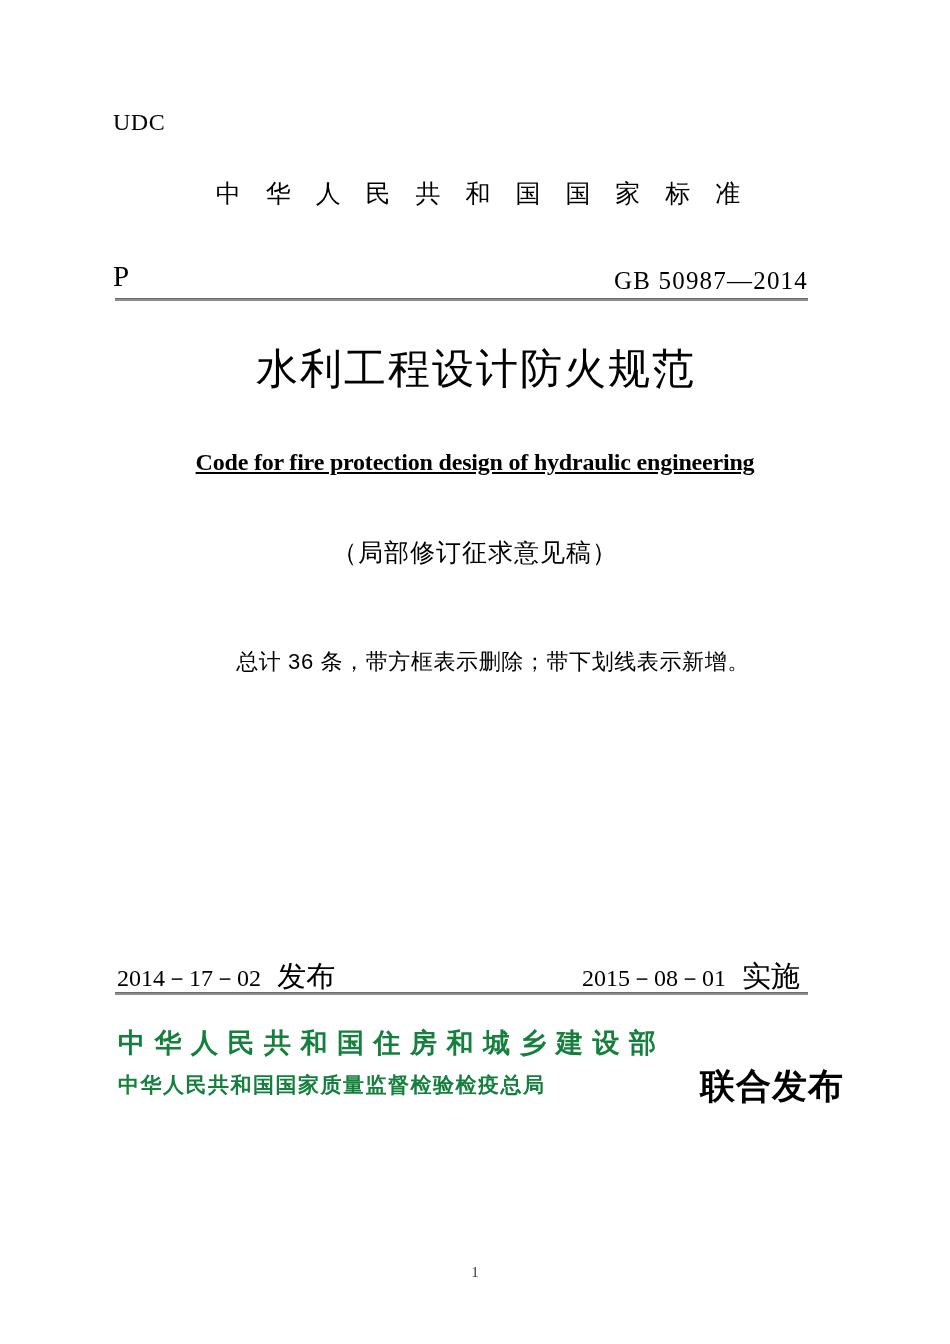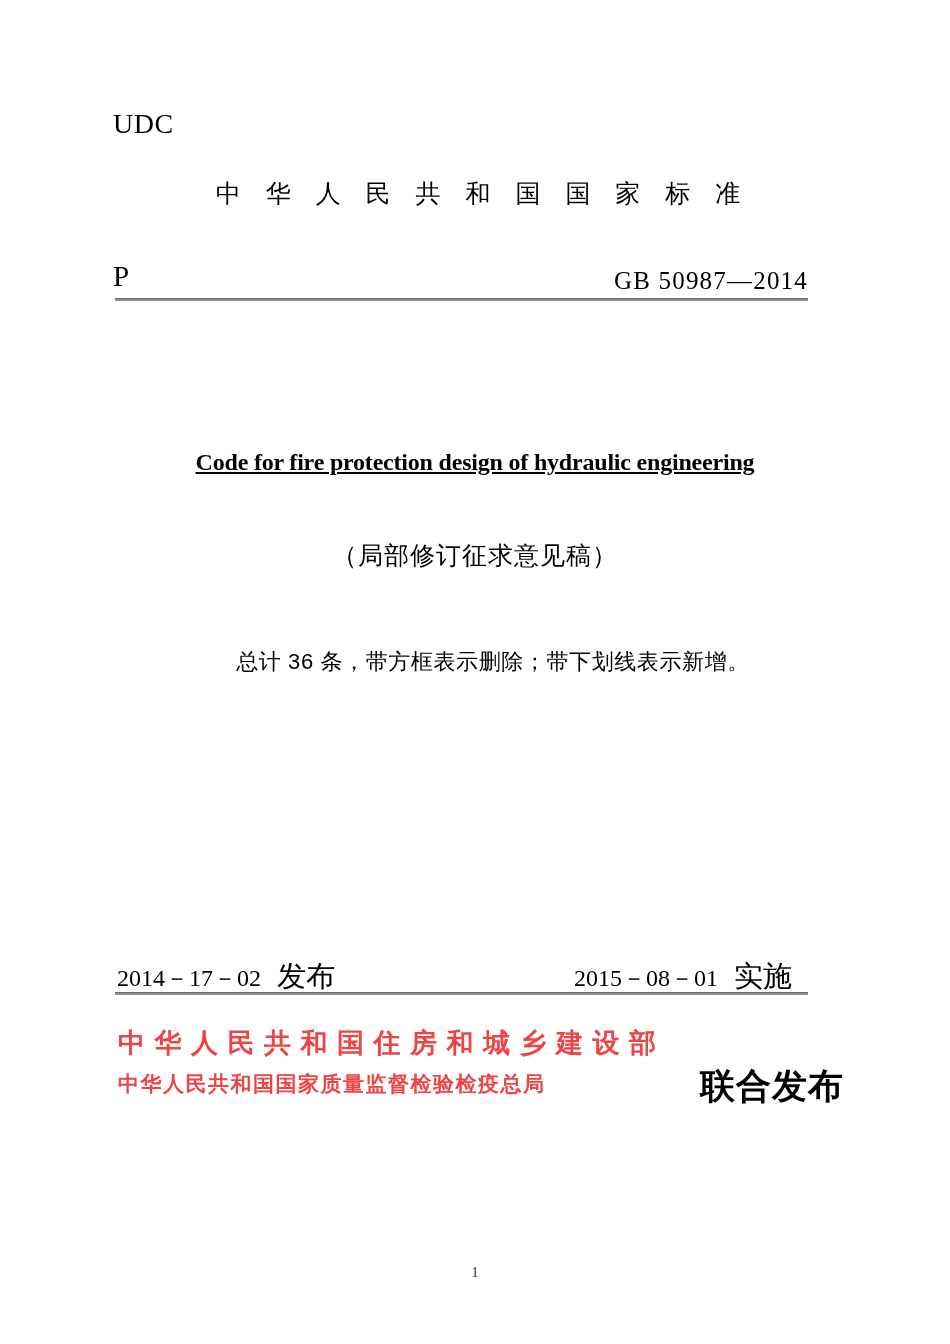--- a/index.html
+++ b/index.html
@@ -20,21 +20,21 @@
     overflow: hidden;
     margin: 0 auto;
   }
 
   
   .udc {
     position: absolute;
     left: 113px;
     top: 110px;
     font-family: "Liberation Serif", serif;
-    font-size: 28px;
+    font-size: 24px;
     letter-spacing: 0.5px;
     line-height: 1;
   }
 
   .national-standard {
     position: absolute;
     left: 0;
     right: 0;
     top: 180px;
     text-align: center;
@@ -115,21 +115,21 @@
     line-height: 1.2;
     text-decoration: underline;
   }
 
   .sub-title {
     position: absolute;
     left: 0;
     right: 0;
     top: 540px;
     text-align: center;
-    font-family: Liberation Sans, sans-serif;
+    font-family: Liberation Mono, monospace;
     font-size: 25px;
     letter-spacing: 1px;
     line-height: 1.2;
   }
 
   .note-line {
     position: absolute;
     left: 0;
     right: 0;
     top: 648px;
@@ -153,42 +153,42 @@
     line-height: 1.3;
   }
   .date-left {
     position: absolute;
     left: 2px;
     top: 0;
     white-space: pre;
   }
   .date-right {
     position: absolute;
-    right: 16px;
+    right: 8px;
     top: 0;
     white-space: pre;
   }
   .date-cn {
     font-family: "Liberation Sans", sans-serif;
     font-size: 29px;
   }
 
   
   .publishers {
     position: absolute;
     left: 118px;
     top: 1030px;
     width: 720px;
   }
   .pub-line {
-    font-family: Liberation Serif, serif;
+    font-family: Liberation Sans, sans-serif;
     font-weight: bold;
     white-space: nowrap;
     line-height: 1;
-    color: #ef4444;
+    color: #15803d;
   }
   .pub-line-1 {
     font-size: 27px;
     letter-spacing: 9.5px;
     margin-bottom: 17px;
   }
   .pub-line-2 {
     font-size: 21px;
     letter-spacing: 1.5px;
   }
@@ -226,20 +226,21 @@
 
   <div class="national-standard">中 华 人 民 共 和 国 国 家 标 准</div>
 
 
   <div class="p-mark">P</div>
 
   <div class="std-number">GB 50987—2014</div>
 
   <div class="rule rule-top"></div>
 
+  <div class="main-title">水利工程设计防火规范</div>
 
   <div class="en-title">Code for fire protection design of hydraulic engineering</div>
 
   <div class="sub-title">（局部修订征求意见稿）</div>
 
   <div class="note-line">总计 36 条，带方框表示删除；带下划线表示新增。</div>
 
   <div class="date-row">
     <div class="date-left"><span>2014－17－02</span><span class="date-cn">&nbsp;&nbsp;</span><span class="date-cn">发布</span></div>
     <div class="date-right"><span>2015－08－01</span><span class="date-cn">&nbsp;&nbsp;</span><span class="date-cn">实施</span></div>

